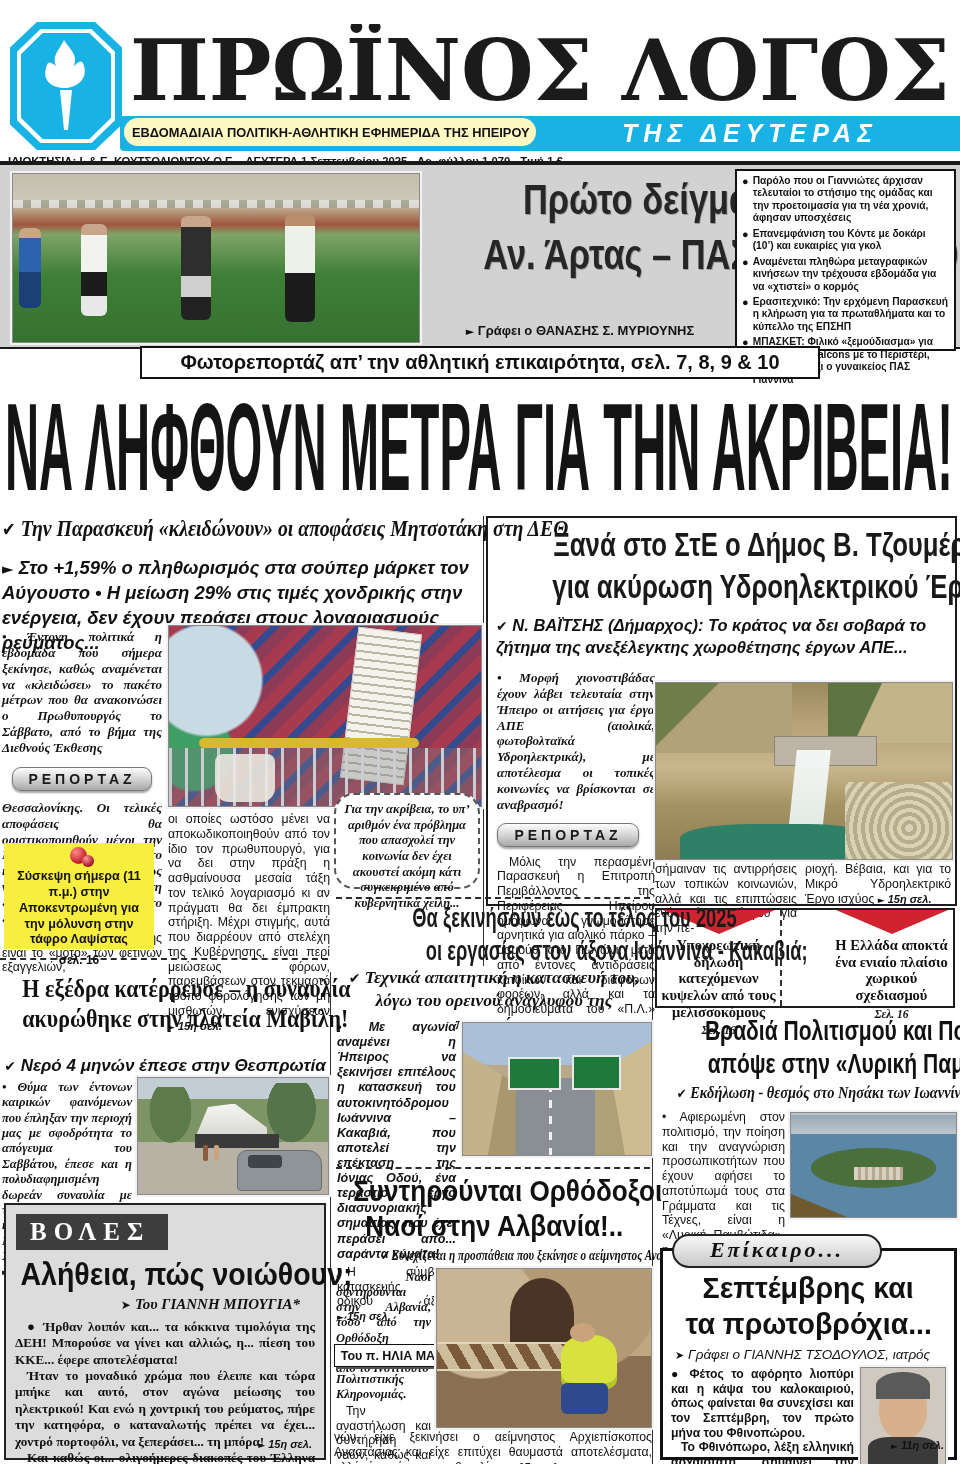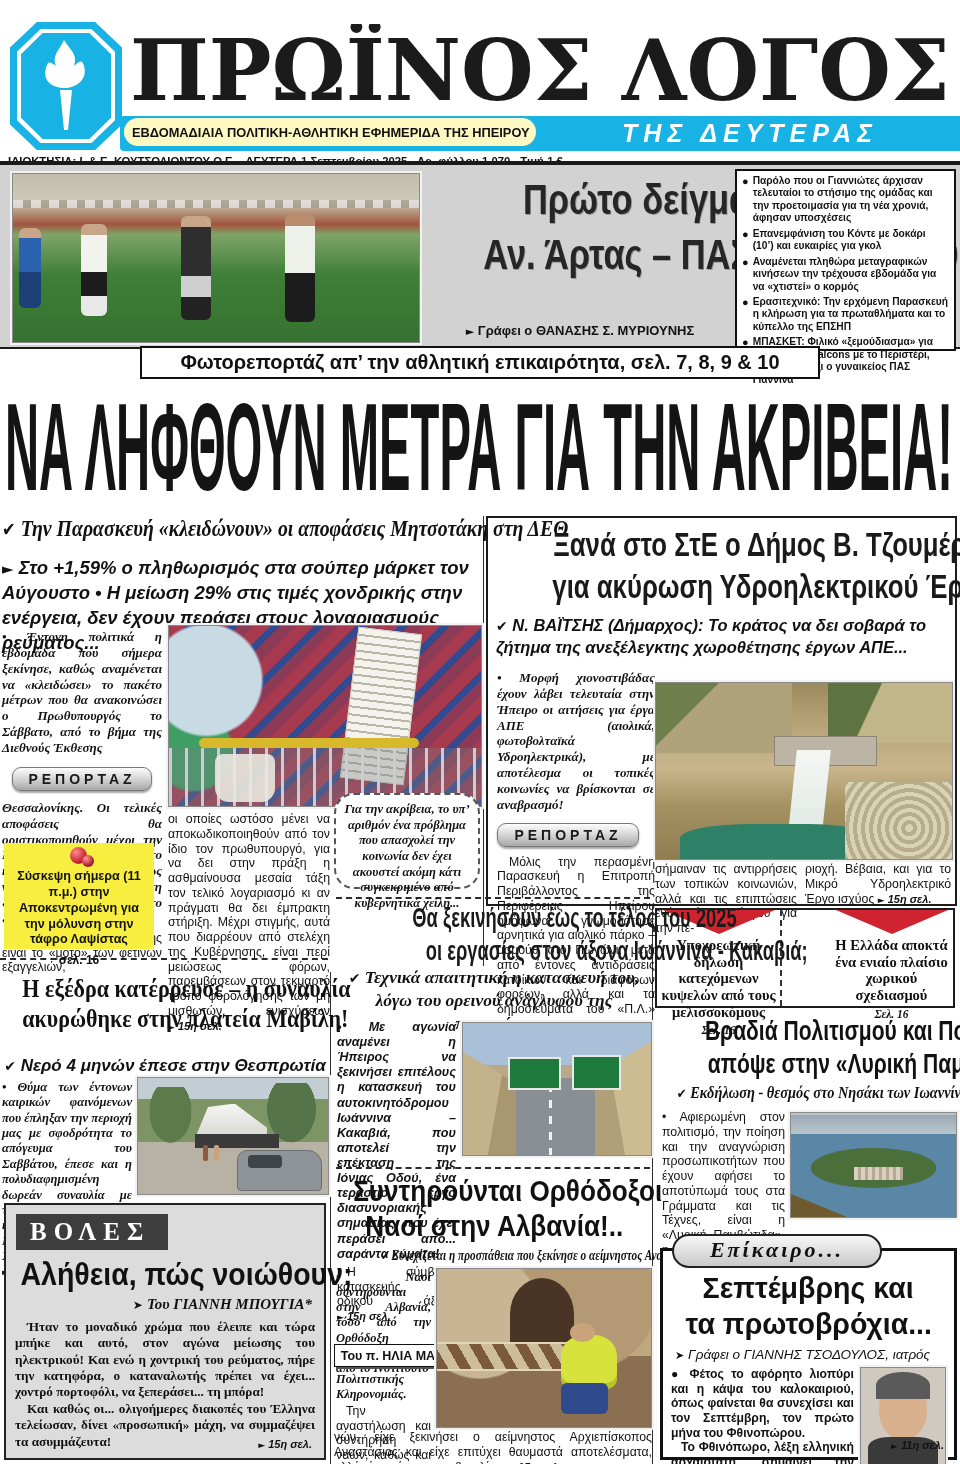--- a/index.html
+++ b/index.html
@@ -264,25 +264,26 @@
     <i style="left:34%;top:58%;width:5px;height:16px;background:#8c5a3c;border-radius:2px;"></i>
   </div>
 
   <div class="abs" style="left:4px;top:1203px;width:322px;height:257px;background:#dcdcdc;border:2px solid #222;box-sizing:border-box;">
     <div class="abs" style="left:10px;top:9px;width:152px;height:36px;background:#3d3d3d;color:#fff;line-height:36px;padding-left:14px;box-sizing:border-box;">
       <span class="serif b" style="font-size:25px;letter-spacing:7px;">ΒΟΛΕΣ</span>
     </div>
     <div class="ctr" style="margin-top:52px;">
       <span class="cx b" style="font-size:31px;transform:scaleX(.92);">Αλήθεια, πώς νοιώθουν;</span>
     </div>
-    <div style="text-align:right;padding-right:12px;margin-top:2px;font-size:15px;">
+    <div style="text-align:right;padding-right:24px;margin-top:2px;font-size:15px;">
       <span class="ic b" style="font-size:12px;">➤</span>
       <span class="serif b i">Του ΓΙΑΝΝΗ ΜΠΟΥΓΙΑ*</span>
     </div>
     <div class="serif b jt" style="margin:6px 9px 0 9px;font-size:13.2px;line-height:1.24;">
+      <p style="margin:0;text-indent:12px;">● Ήρθαν λοιπόν και... τα κόκκινα τιμολόγια της ΔΕΗ! Μπορούσε να γίνει και αλλιώς, η... πίεση του ΚΚΕ... έφερε αποτελέσματα!</p>
       <p style="margin:0;text-indent:12px;">Ήταν το μοναδικό χρώμα που έλειπε και τώρα μπήκε και αυτό, στον αγώνα μείωσης του ηλεκτρικού! Και ενώ η χοντρική του ρεύματος, πήρε την κατηφόρα, ο καταναλωτής πρέπει να έχει... χοντρό πορτοφόλι, να ξεπεράσει... τη μπόρα!</p>
       <p style="margin:0;text-indent:12px;">Και καθώς οι... ολιγοήμερες διακοπές του Έλληνα τελείωσαν, δίνει «προσωπική» μάχη, να συμμαζέψει τα ασυμμάζευτα!</p>
     </div>
     <span class="jump abs" style="right:12px;bottom:8px;">
       <span class="ic" style="font-size:9px;">►</span>
       <span>15η σελ.</span></span>
   </div>
 
   <div class="abs ctr" style="left:336px;top:1175px;width:316px;">
     <span class="cx b" style="font-size:29px;transform:scaleX(.9);">Συντηρούνται Ορθόδοξοι</span><br>

